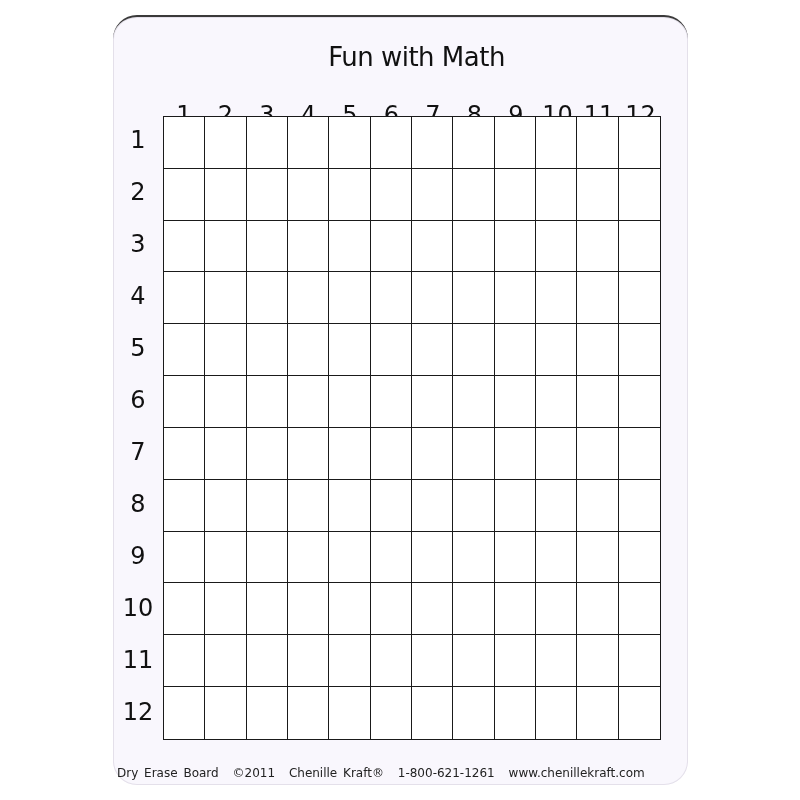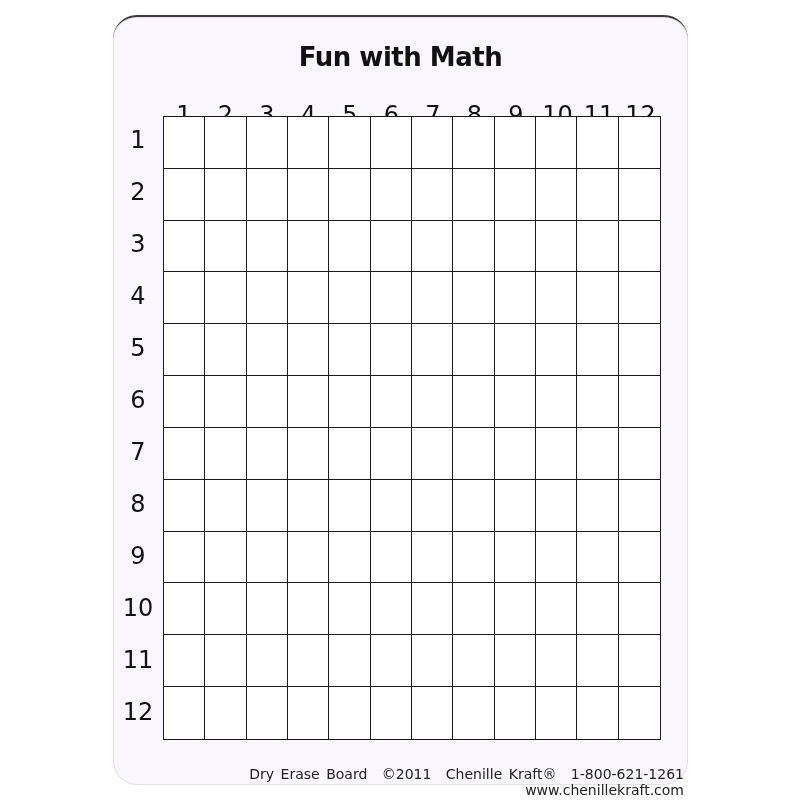--- a/index.html
+++ b/index.html
@@ -6,41 +6,41 @@
   body { width:800px; height:800px; position:relative; overflow:hidden; font-family:"DejaVu Sans", sans-serif; }
   .board {
     position:absolute; left:113px; top:15px; width:575px; height:770px;
     background:#f9f7fd; border-radius:24px;
     box-shadow: inset 0 0 0 1px #e4e0ea;
     border-top:2px solid #3a3a3a;
     box-sizing:border-box;
   }
   .title {
     position:absolute; left:0; top:25px; width:100%; text-align:center;
-    font-weight:bold; font-size:26px; color:#111; letter-spacing:-0.5px;
+    font-weight:normal; font-size:26px; color:#111; letter-spacing:-0.5px;padding-left:16px;
   }
   .col-label {
     position:absolute; top:84px; width:42px; text-align:center;
     font-size:24px; font-weight:500; color:#111;
   }
   .row-label {
     position:absolute; left:5px; width:40px; text-align:center;
     font-size:24px; font-weight:500; color:#111;
   }
   .grid {
     position:absolute; left:50px; top:99px; width:498px; height:624px;
     display:grid; grid-template-columns:repeat(12, 1fr); grid-template-rows:repeat(12, 1fr);
     border:1.5px solid #1a1a1a; box-sizing:border-box; background:#fff;
   }
   .cell { border-right:1.5px solid #1a1a1a; border-bottom:1.5px solid #1a1a1a; }
   .cell.last-col { border-right:none; }
   .cell.last-row { border-bottom:none; }
   .footer {
-    position:absolute; left:0; width:100%; top:749px; text-align:right;
-    font-size:14px; color:#222; word-spacing:2px;
+    position:absolute; left:0; width:100%; top:749px; text-align:left;
+    font-size:12px; color:#222; word-spacing:2px;
   }
   .footer span { margin:0 4px; }
 </style>
 </head>
 <body>
 
 <div class="board">
   <div class="title">Fun with Math</div>
   <div id="col-labels">
       <div class="col-label" style="left: 50px;">1</div>

